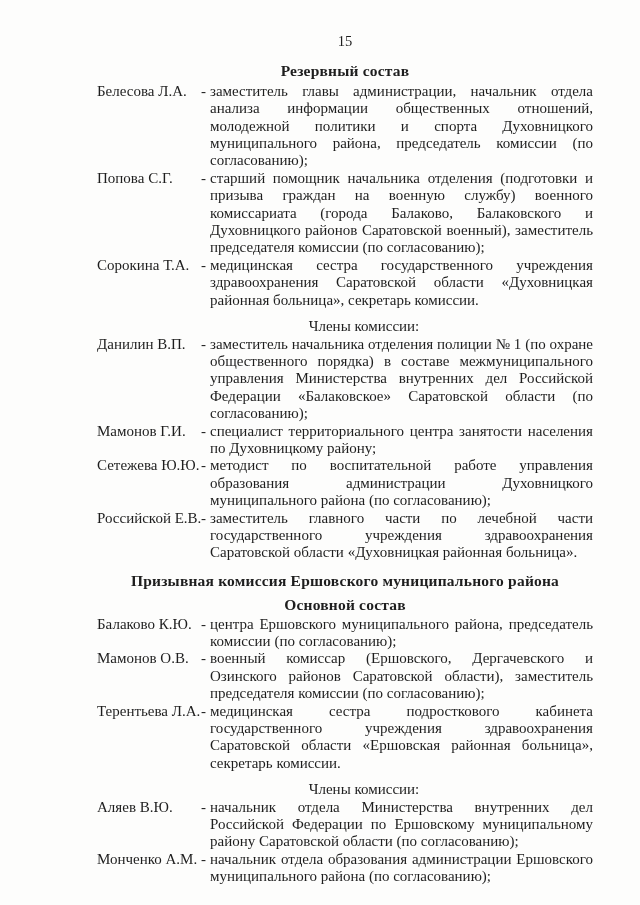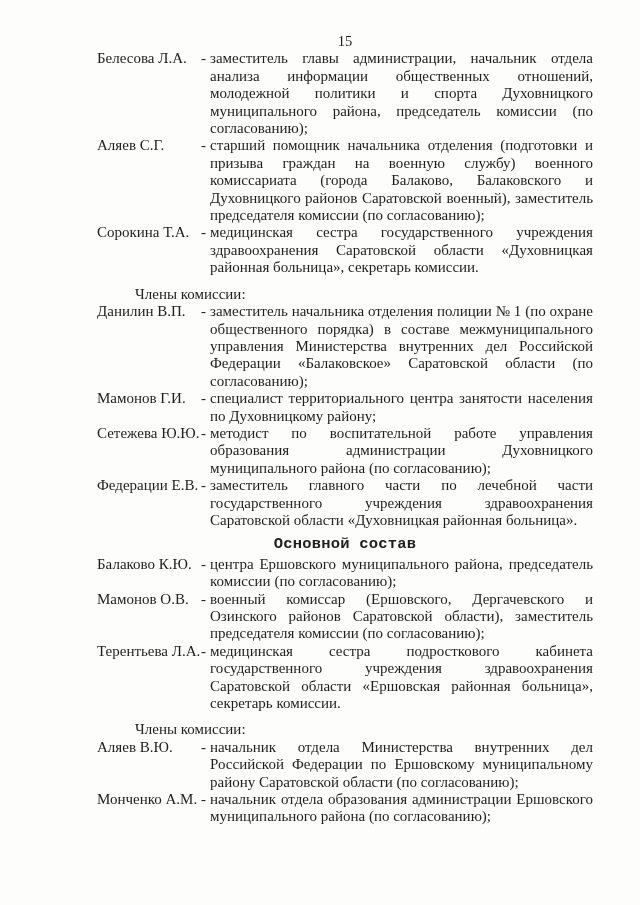--- a/index.html
+++ b/index.html
@@ -31,21 +31,20 @@
     font-size: 15.5px;
     text-align: center;
     margin: 12px 0 3px 0;
     letter-spacing: 0.2px;
   }
   .heading.commission {
     margin: 10px 0 0 0;
   }
   .heading.composition {
     margin: 7px 0 2px 0;
-    font-family: Liberation Mono, monospace;
   }
   .entry {
     display: flex;
     align-items: flex-start;
   }
   .entry .name {
     flex: 0 0 113px;
     max-width: 113px;
     white-space: nowrap;
     overflow: visible;
@@ -56,44 +55,46 @@
     text-align: justify;
     text-justify: inter-word;
   }
   .entry .dash {
     position: absolute;
     left: -9px;
     top: 0;
   }
   .members-label {
     margin: 9px 0 0 38px;
+    text-align: center;
   }
   .section {
     margin: 0;
   }
 </style>
 </head>
 <body>
 
 <div class="page">
 
   <div class="page-number">15</div>
 
   <section class="section">
+    <h2 class="heading">Резервный состав</h2>
 
     <div class="entry">
       <div class="name">Белесова Л.А.</div>
       <div class="desc">
         <span class="dash">-</span>
         <span>заместитель главы администрации, начальник отдела анализа информации общественных отношений, молодежной политики и спорта Духовницкого муниципального района, председатель комиссии (по согласованию);</span>
       </div>
     </div>
 
     <div class="entry">
-      <div class="name">Аляев С.Г.</div>
+      <div class="name">Попова С.Г.</div>
       <div class="desc">
         <span class="dash">-</span>
         <span>старший помощник начальника отделения (подготовки и призыва граждан на военную службу) военного комиссариата (города Балаково, Балаковского и Духовницкого районов Саратовской военный), заместитель председателя комиссии (по согласованию);</span>
       </div>
     </div>
 
     <div class="entry">
       <div class="name">Сорокина Т.А.</div>
       <div class="desc">
         <span class="dash">-</span>
@@ -121,29 +122,30 @@
 
     <div class="entry">
       <div class="name">Сетежева Ю.Ю.</div>
       <div class="desc">
         <span class="dash">-</span>
         <span>методист по воспитательной работе управления образования администрации Духовницкого муниципального района (по согласованию);</span>
       </div>
     </div>
 
     <div class="entry">
-      <div class="name">Федерации Е.В.</div>
+      <div class="name">Российской Е.В.</div>
       <div class="desc">
         <span class="dash">-</span>
         <span>заместитель главного части по лечебной части государственного учреждения здравоохранения Саратовской области «Духовницкая районная больница».</span>
       </div>
     </div>
   </section>
 
   <section class="section">
+    <h2 class="heading commission">Призывная комиссия Ершовского муниципального района</h2>
     <h2 class="heading composition">Основной состав</h2>
 
     <div class="entry">
       <div class="name">Балаково К.Ю.</div>
       <div class="desc">
         <span class="dash">-</span>
         <span>центра Ершовского муниципального района, председатель комиссии (по согласованию);</span>
       </div>
     </div>
 

